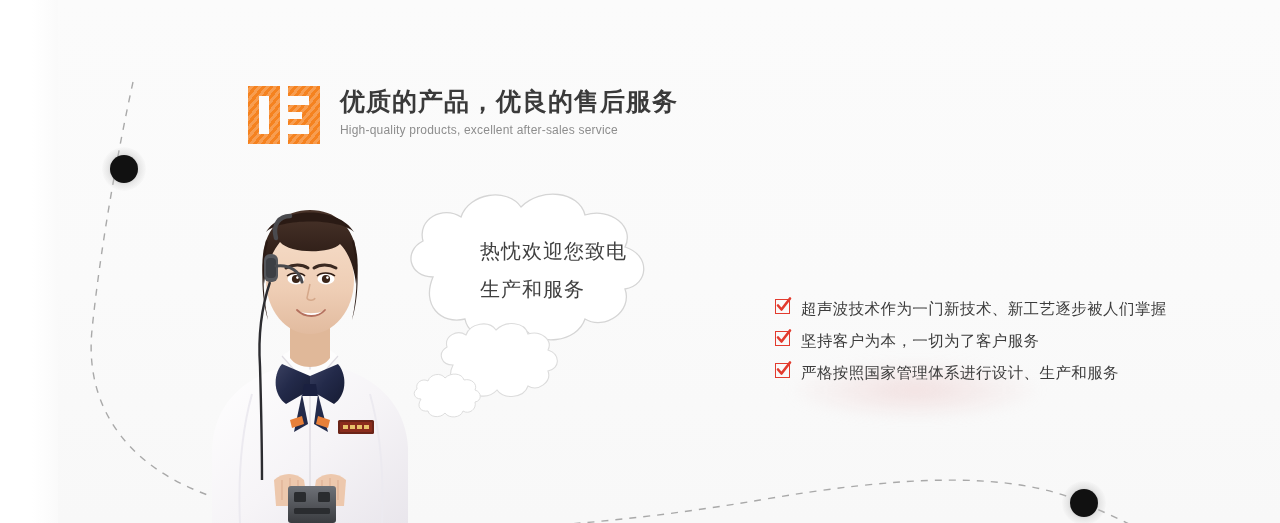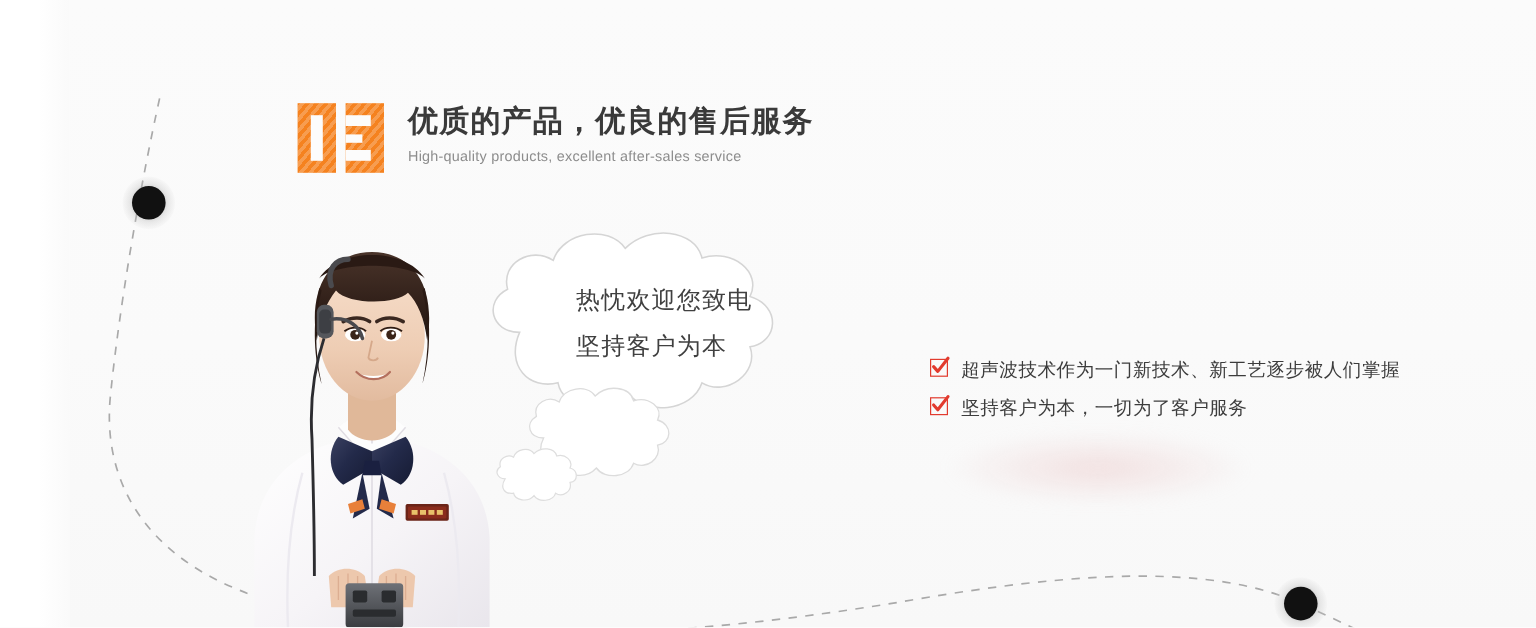--- a/index.html
+++ b/index.html
@@ -362,21 +362,21 @@
              C 76 193, 83 199, 80 205
              C 87 207, 87 216, 80 217
              C 82 224, 74 230, 68 226
              C 66 233, 54 234, 50 228
              C 45 234, 34 232, 33 226
              C 26 227, 21 222, 26 214 Z" fill="#ffffff" stroke="#dedede" stroke-width="1"></path>
   </svg>
 
   <div class="cloud-text">
     <div>热忱欢迎您致电</div>
-    <div>坚持客户为本</div>
+    <div>生产和服务</div>
   </div>
 
   <div class="feature-list">
 
     <div class="feature-item">
       <span class="check-icon">
         <svg width="18" height="18" viewBox="0 0 18 18">
           <path d="M 3 9.5 L 6.5 13.5 L 15 2.5" fill="none" stroke="#e23b2e" stroke-width="2.6" stroke-linecap="round" stroke-linejoin="round"></path>
         </svg>
       </span>
@@ -385,16 +385,24 @@
 
     <div class="feature-item">
       <span class="check-icon">
         <svg width="18" height="18" viewBox="0 0 18 18">
           <path d="M 3 9.5 L 6.5 13.5 L 15 2.5" fill="none" stroke="#e23b2e" stroke-width="2.6" stroke-linecap="round" stroke-linejoin="round"></path>
         </svg>
       </span>
       <span class="feature-label">坚持客户为本，一切为了客户服务</span>
     </div>
 
+    <div class="feature-item">
+      <span class="check-icon">
+        <svg width="18" height="18" viewBox="0 0 18 18">
+          <path d="M 3 9.5 L 6.5 13.5 L 15 2.5" fill="none" stroke="#e23b2e" stroke-width="2.6" stroke-linecap="round" stroke-linejoin="round"></path>
+        </svg>
+      </span>
+      <span class="feature-label">严格按照国家管理体系进行设计、生产和服务</span>
+    </div>
 
   </div>
 
 </div>
 
 </body></html>

